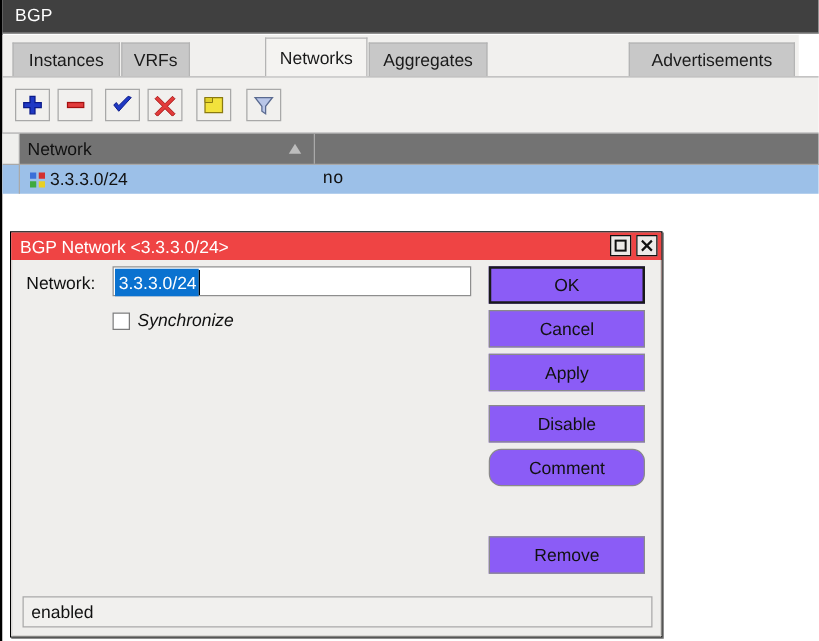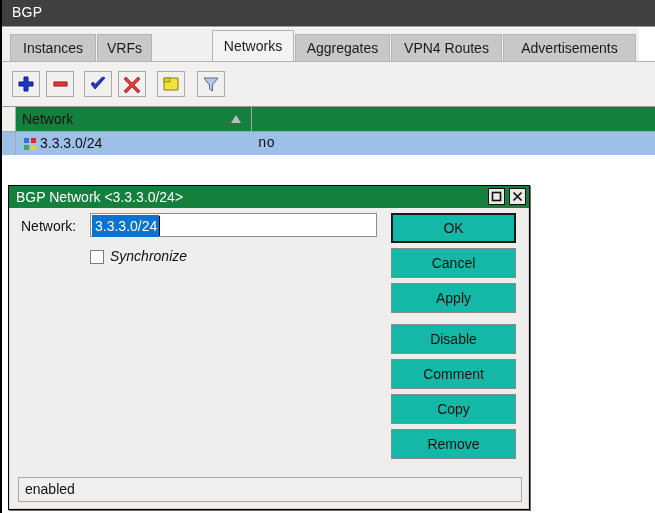--- a/index.html
+++ b/index.html
@@ -104,21 +104,21 @@
     right: 0; bottom: 0;
     background: #ffffff;
     border-top: 1px solid #9a9a9a;
     box-sizing: border-box;
   }
   #thead {
     position: absolute;
     left: 14px; top: 0;
     right: 0;
     height: 25px;
-    background: #15803d;
+    background: #737373;
     border-bottom: 1px solid #a9a9a9;
     box-sizing: border-box;
   }
   #thead-gutter {
     position: absolute;
     left: 0; top: 0;
     width: 14px; height: 25px;
     background: #efefed;
     border-right: 1px solid #a9a9a9;
     border-bottom: 1px solid #a9a9a9;
@@ -187,21 +187,21 @@
     width: 522px; height: 325px;
     background: #efeeec;
     border: 1px solid #000000;
     box-shadow: 1px 1px 0 #6b6b6b;
     box-sizing: border-box;
   }
   #dlg-titlebar {
     position: absolute;
     left: 0; top: 0;
     width: 100%; height: 38px;
-    background: #15803d;
+    background: #ef4444;
     box-sizing: border-box;
   }
   #dlg-title-text {
     position: absolute;
     left: 7px; top: 3px;
     color: #ffffff;
     font-size: 14px;
     white-space: nowrap;
   }
   .winbtn {
@@ -273,21 +273,21 @@
     font-size: 14px;
     color: #111;
     white-space: nowrap;
     font-style: italic;
   }
 
   .dlgbtn {
     position: absolute;
     left: 381px;
     width: 125px; height: 30px;
-    background: #14b8a6;
+    background: #8b5cf6;
     border: 1px solid #8a8a8a;
     box-sizing: border-box;
     font-family: "Liberation Sans", sans-serif;
     font-size: 14px;
     color: #111;
     text-align: center;
     line-height: 28px;
     padding: 0;
   }
   .dlgbtn.default { border: 2px solid #1a1a1a; line-height: 26px; }
@@ -324,23 +324,20 @@
         <span>VRFs</span>
       </div>
       <div class="tab" style="left: 151px; width: 58px; margin-top: 30px;">
         <span>Peers</span>
       </div>
       <div class="tab active" style="left: 210px; width: 82px;">
         <span>Networks</span>
       </div>
       <div class="tab" style="left: 293px; width: 95px;">
         <span>Aggregates</span>
-      </div>
-      <div class="tab" style="left: 389px; width: 111px;">
-        <span>VPN4 Routes</span>
       </div>
       <div class="tab" style="left: 501px; width: 133px;">
         <span>Advertisements</span>
       </div>
     </div>
 
   <div id="toolbar">
       <div class="tbtn" style="left: 10px;">
         <span style="display: block; margin-top: 3px; margin-left: 3px;">
           <svg width="20" height="18" viewBox="0 0 20 18">
@@ -440,17 +437,16 @@
     </div>
 
     <div id="statusbar">
       <span id="status-text">enabled</span>
     </div>
 
   <div class="dlgbtn default" style="top: 5px;"><span>OK</span></div>
       <div class="dlgbtn" style="top: 40px;"><span>Cancel</span></div>
       <div class="dlgbtn" style="top: 75px;"><span>Apply</span></div>
       <div class="dlgbtn" style="top: 116px;"><span>Disable</span></div>
-      <div class="dlgbtn" style="top: 151px;"><span>Comment</span></div>
-      <div class="dlgbtn" style="top: 186px;"><span>Copy</span></div>
+      <div class="dlgbtn" style="top: 151px; border-radius: 10px;"><span>Comment</span></div>
       <div class="dlgbtn" style="top: 221px;"><span>Remove</span></div>
     </div>
 </div>
 
 </body></html>

